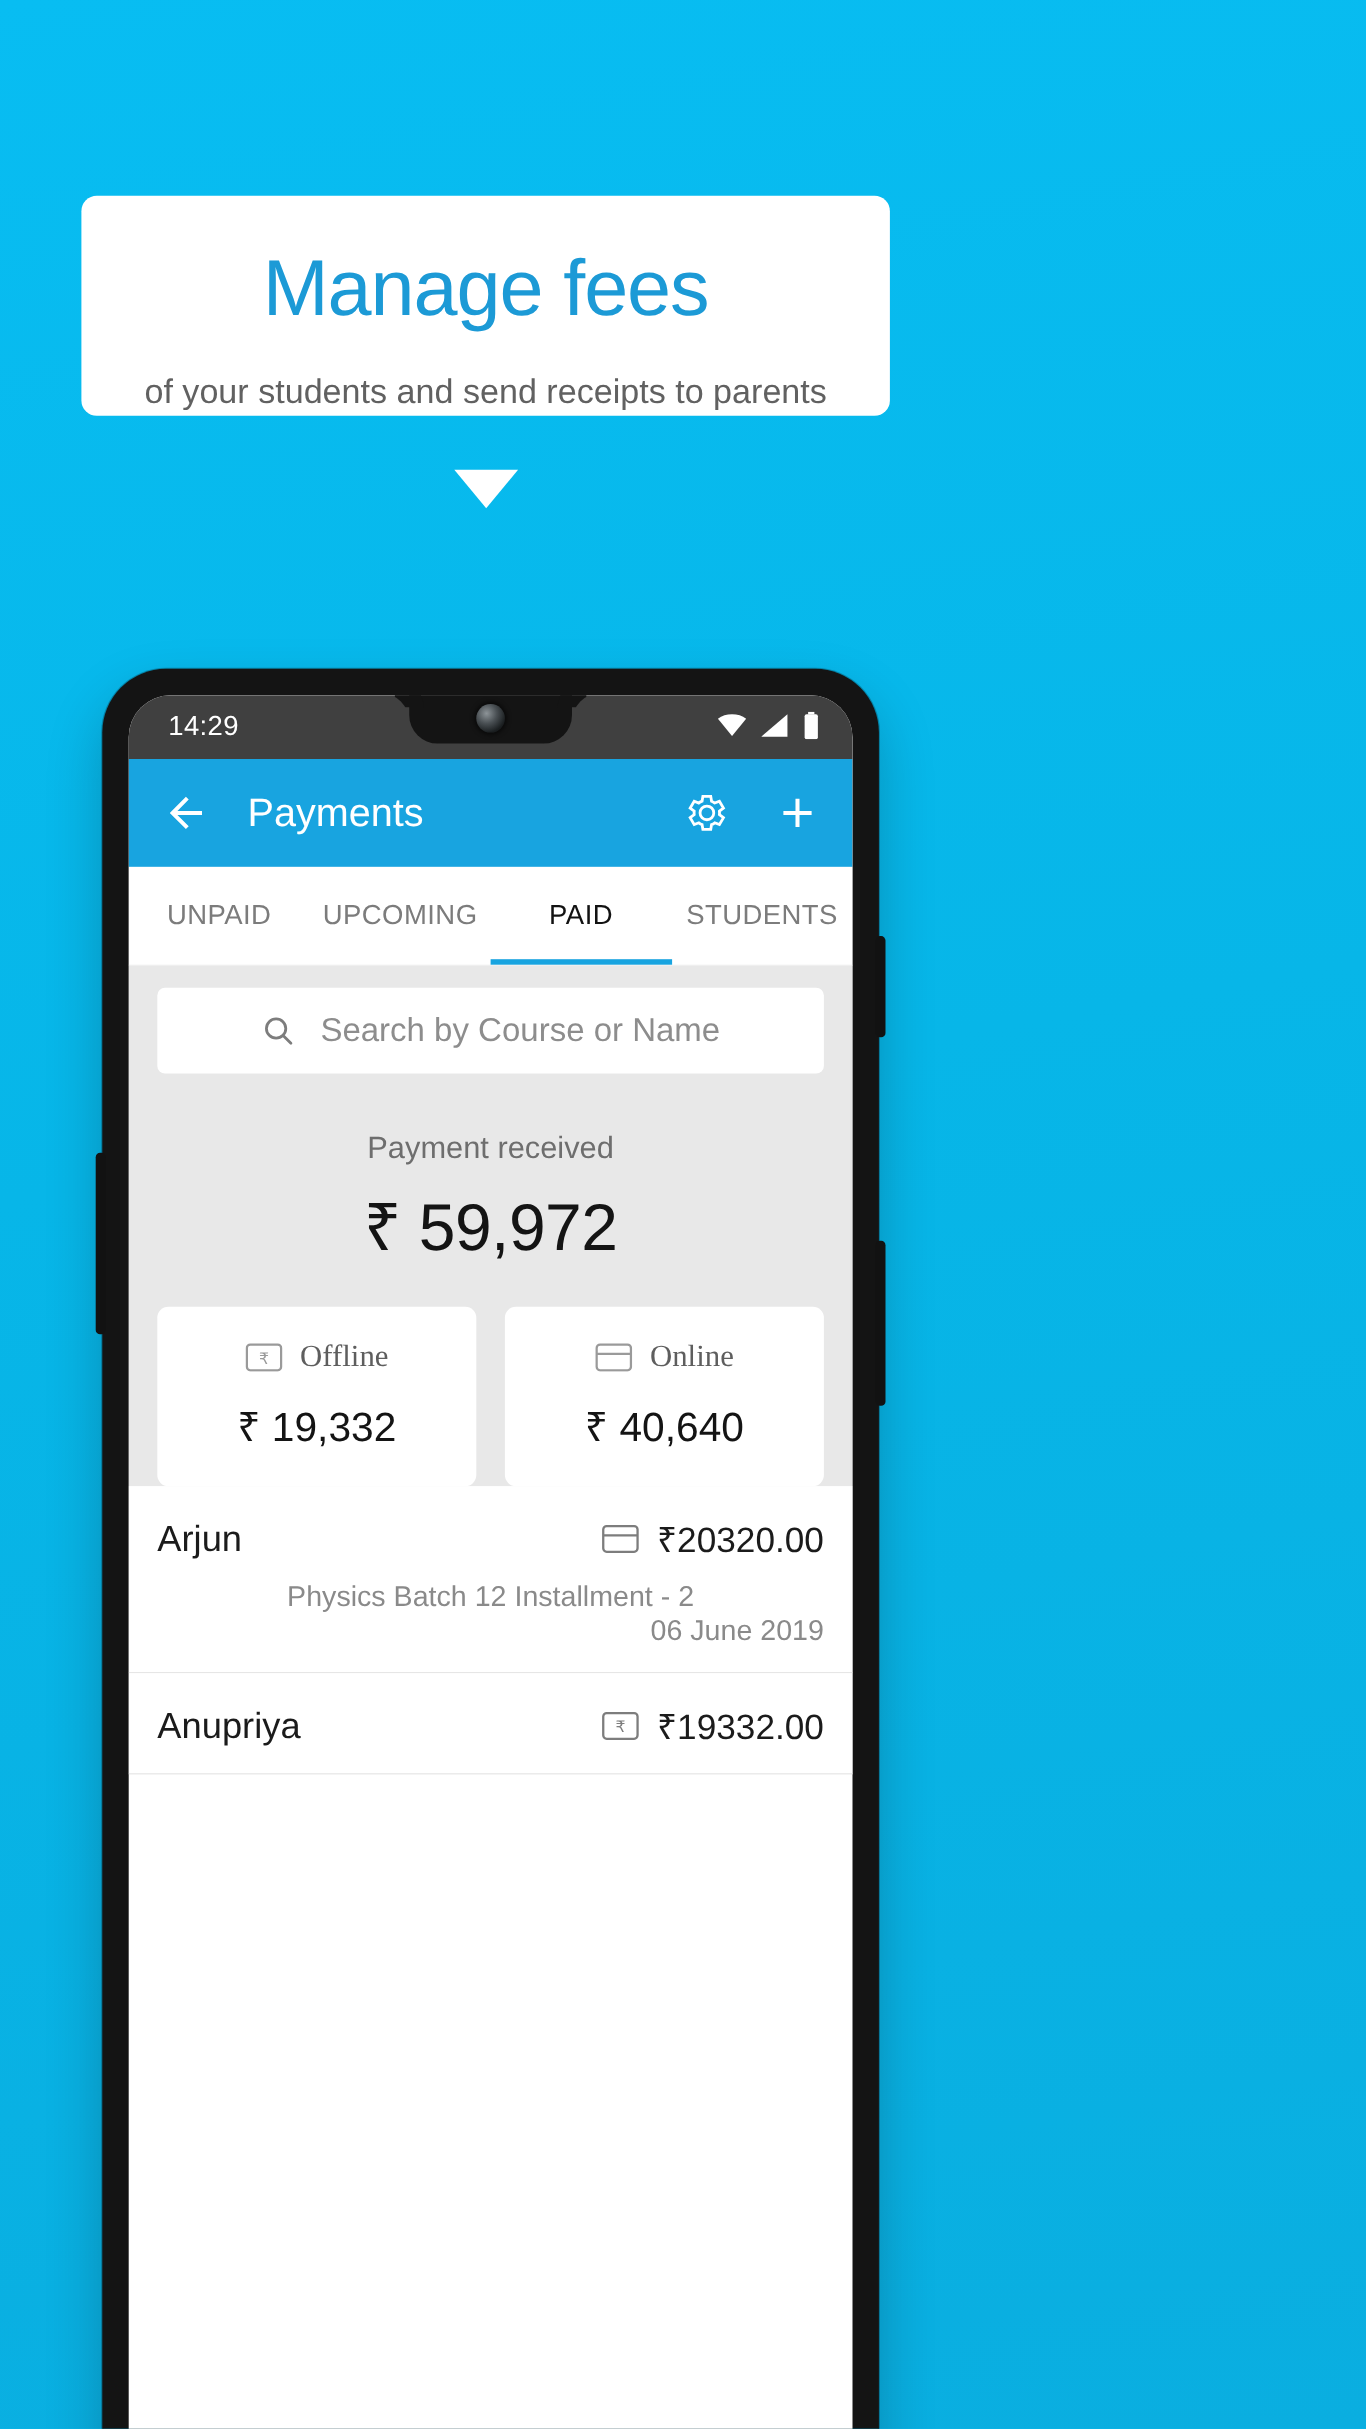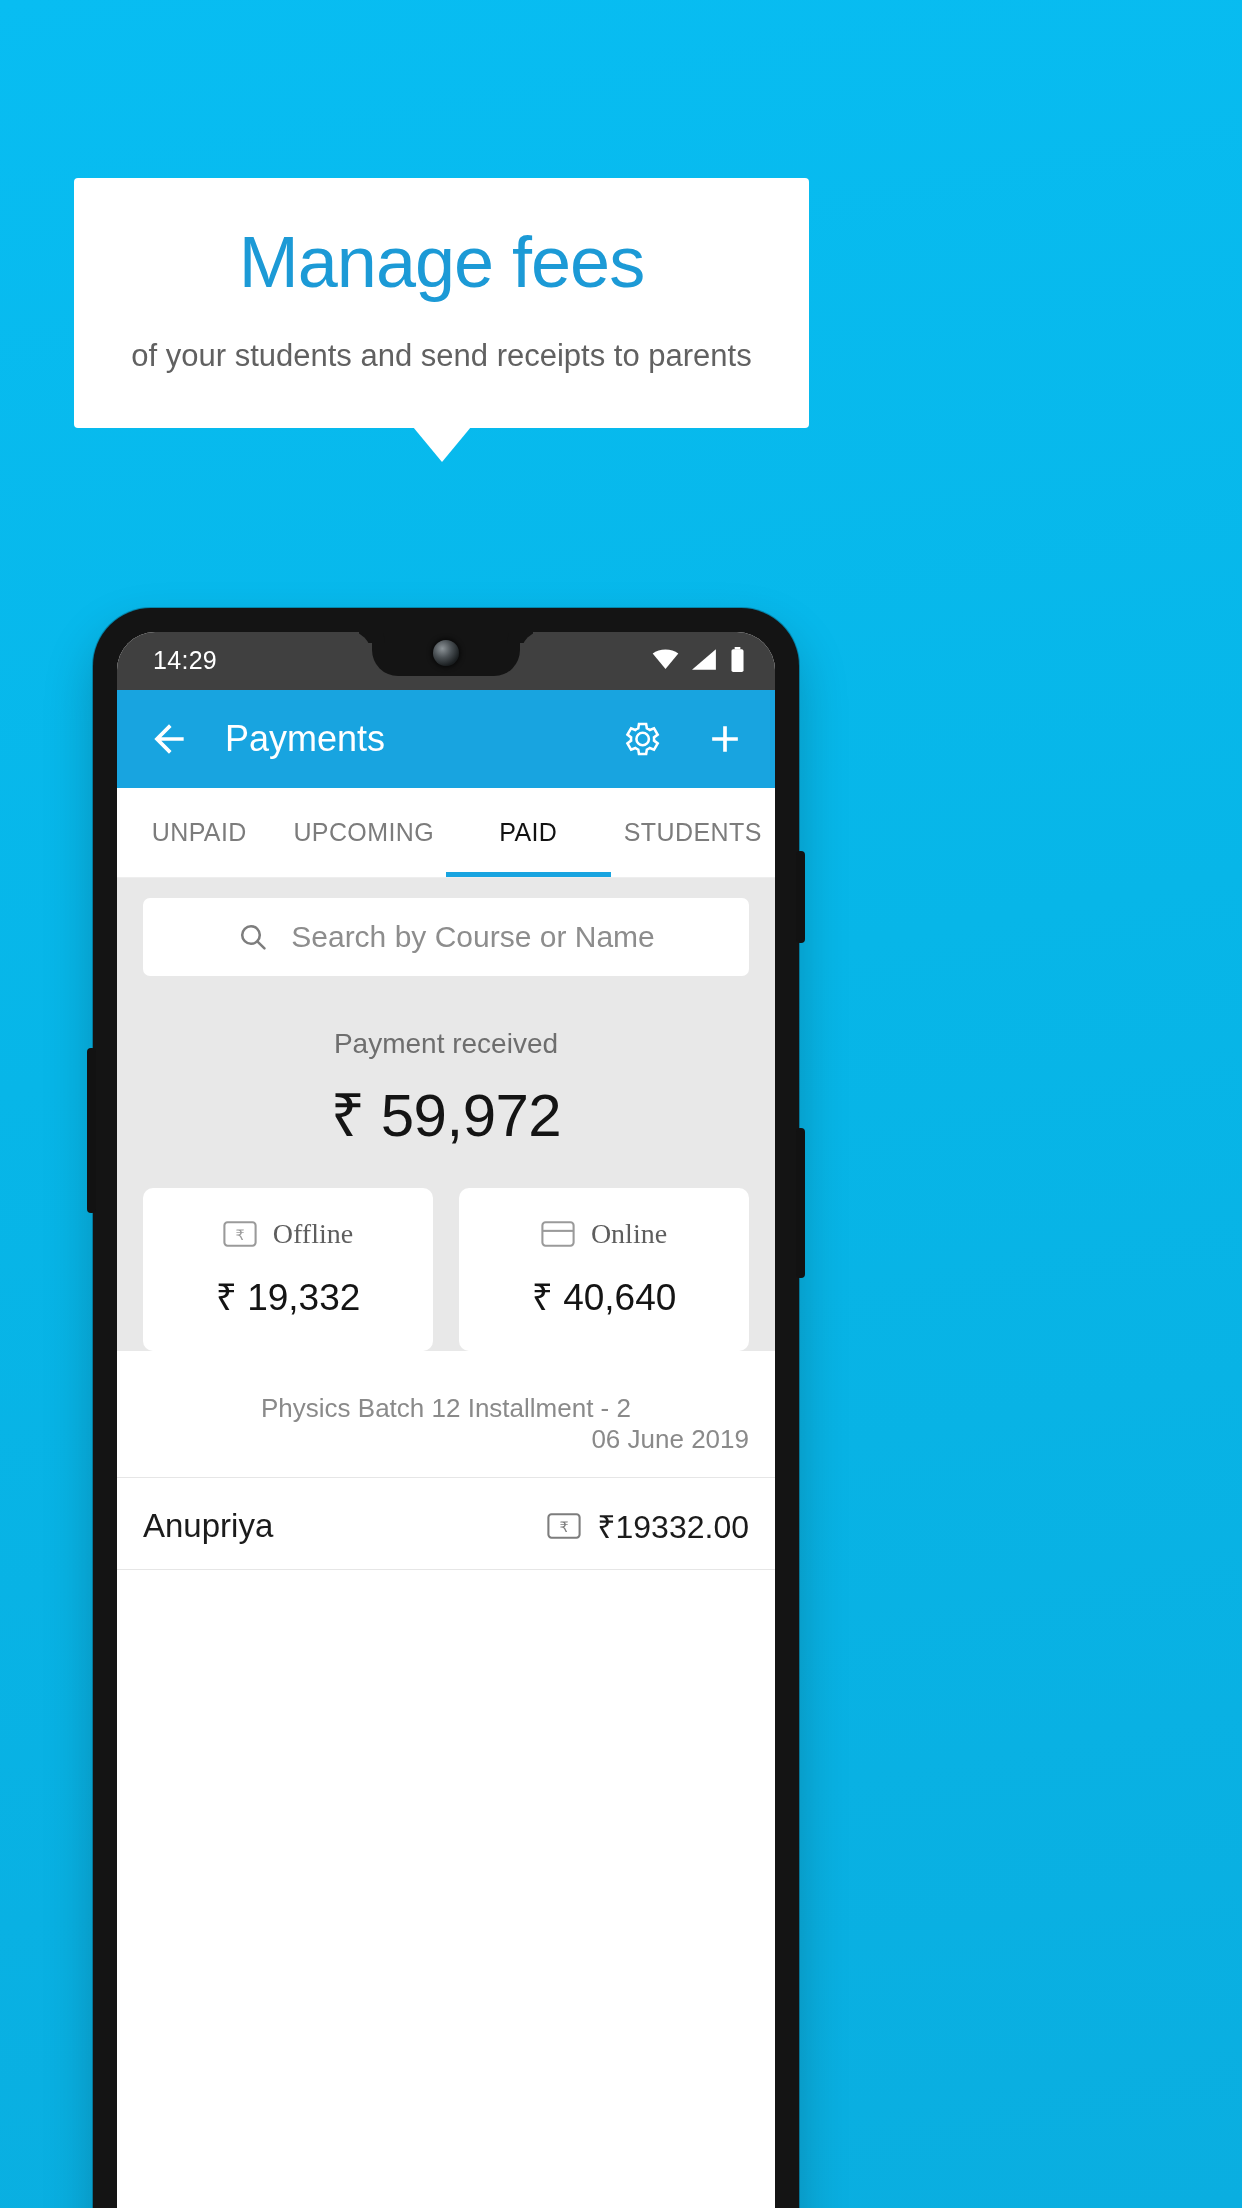--- a/index.html
+++ b/index.html
@@ -11,23 +11,23 @@
     overflow:hidden;
   }
   .stage {
     position:absolute; inset:0;
     background:linear-gradient(170deg,#08bdf2 0%,#07b6e8 45%,#0aaee0 100%);
   }
 
   
   .callout {
     position:absolute;
-    left:74px; top:178px; width:735px; height:250px;
+    left:74px; top:178px; width:735px; height:200px;
     background:#ffffff;
-    border-radius:4px;
+    border-radius:14px;
   }
   .callout-title {
     position:absolute; left:0; right:0; top:48px;
     text-align:center;
     font-size:72px;
     font-weight:400;
     letter-spacing:-1px;
     color:#1c9ad6;
     line-height:1;
   }
@@ -307,20 +307,32 @@
               <span class="mini-label">Online</span>
             </div>
             <div class="mini-amount">₹ 40,640</div>
           </div>
         </div>
 
 
         <div class="txn-list">
 
           <div class="txn">
+            <div class="txn-top">
+              <span class="txn-name">Arjun</span>
+              <span class="txn-right">
+                <span>
+                  <svg width="34" height="26" viewBox="0 0 26 20">
+                      <rect x="1" y="1" width="24" height="18" rx="2.4" fill="none" stroke="#7d7d7d" stroke-width="1.6"></rect>
+                      <path d="M1 7.6h24" stroke="#7d7d7d" stroke-width="1.6"></path>
+                    </svg>
+                </span>
+                <span class="txn-amount">₹20320.00</span>
+              </span>
+            </div>
             <div class="txn-bottom">
               <span class="txn-course">Physics Batch 12 Installment - 2</span>
               <span class="txn-date">06 June 2019</span>
             </div>
           </div>
 
           <div class="txn">
             <div class="txn-top">
               <span class="txn-name">Anupriya</span>
               <span class="txn-right">

